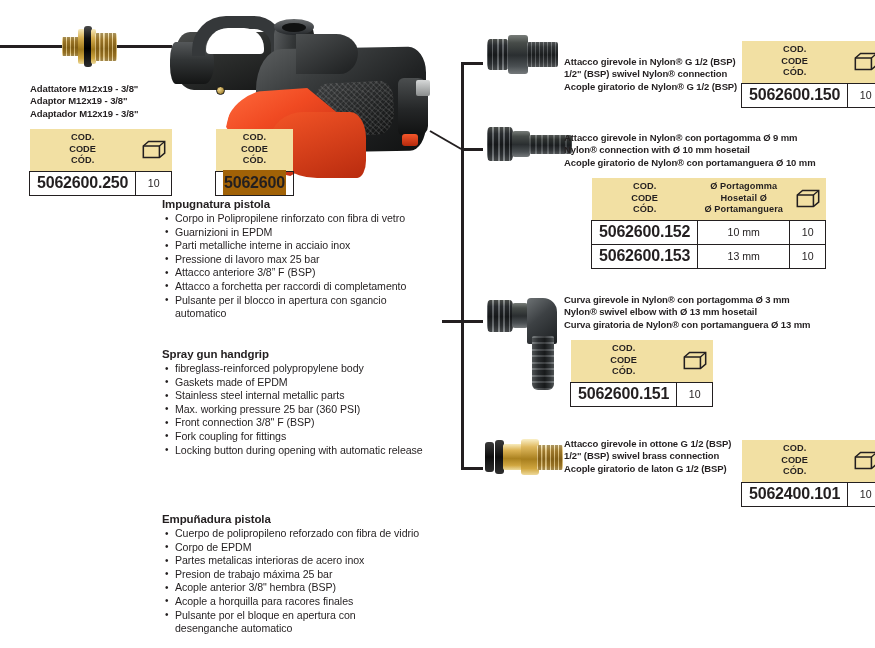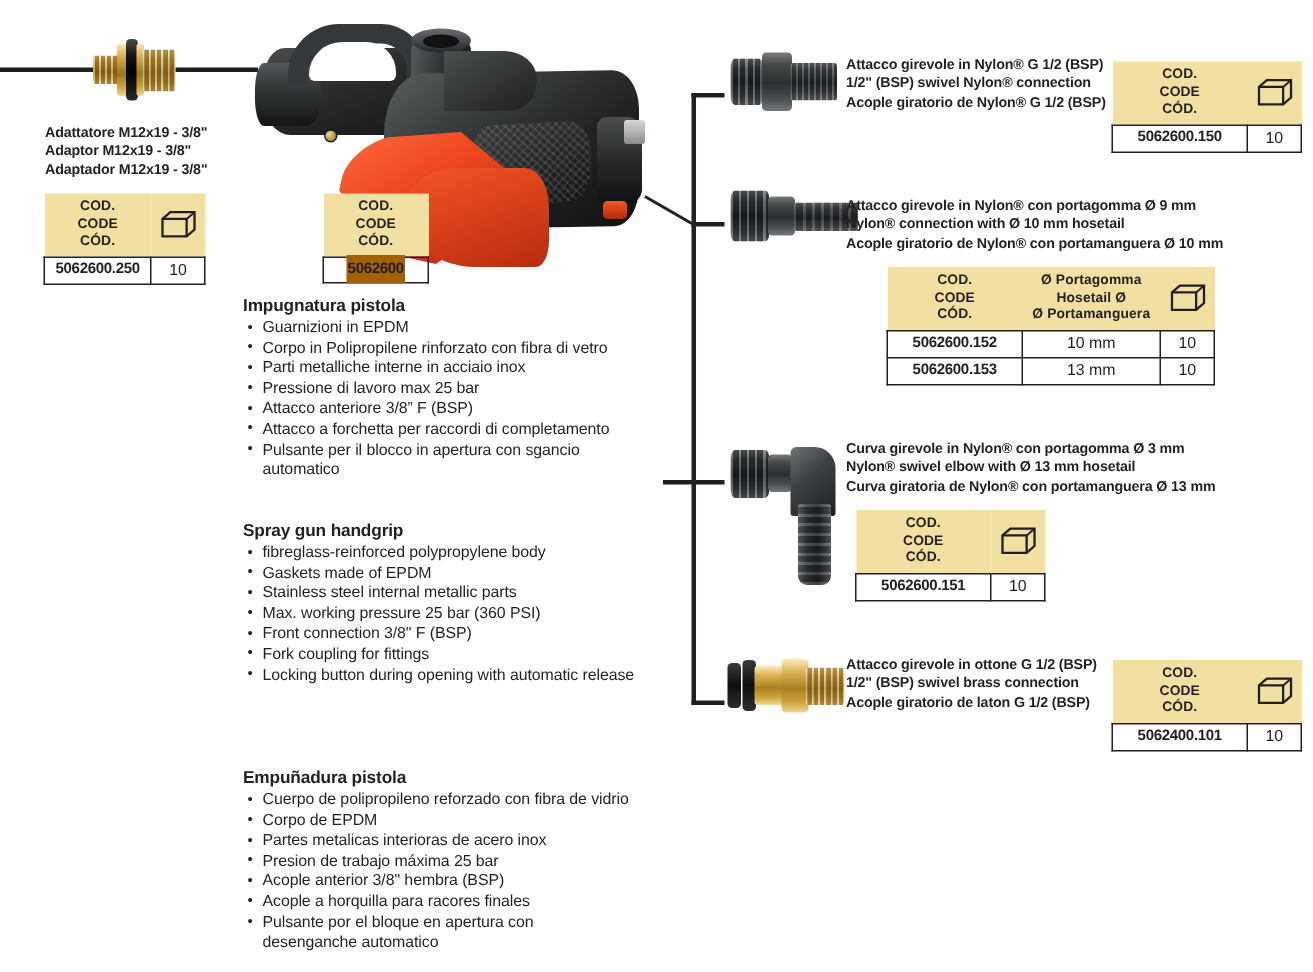--- a/index.html
+++ b/index.html
@@ -42,21 +42,21 @@
   table.codes th,table.codes td{
     border:1.6px solid #231f20;padding:0;text-align:center;
     vertical-align:middle;
   }
   table.codes th{
     background:#f2e0a3;border:none;font-size:9.2px;font-weight:bold;
     line-height:11.6px;padding:3px 6px 4px 6px;letter-spacing:0.1px;
     color:#231f20;
   }
   table.codes td.code{
-    font-size:10px;font-weight:bold;padding:2px 7px 3px 7px;
+    font-size:16px;font-weight:bold;padding:2px 7px 3px 7px;
     letter-spacing:-0.2px;white-space:nowrap;
   }
   table.codes td.val{
     font-size:10.6px;padding:2px 8px 3px 8px;white-space:nowrap;
   }
   table.codes td.qty{
     font-size:10.6px;padding:2px 9px 3px 9px;white-space:nowrap;
   }
   .hl{background:#a16207;padding:4px 1px;}
 
@@ -234,22 +234,22 @@
         <span class="hl">5062600</span>
       </td>
     </tr>
   </tbody>
     </table>
 </div>
 
 <div class="spec abs" style="left:162px;top:198px;">
   <h4>Impugnatura pistola</h4>
   <ul>
+    <li>Corpo in Polipropilene rinforzato con fibra di vetro</li>
     <li>Guarnizioni in EPDM</li>
-    <li>Corpo in Polipropilene rinforzato con fibra di vetro</li>
     <li>Parti metalliche interne in acciaio inox</li>
     <li>Pressione di lavoro max 25 bar</li>
     <li>Attacco anteriore 3/8” F (BSP)</li>
     <li>Attacco a forchetta per raccordi di completamento</li>
     <li style="width:215px;white-space:normal;">Pulsante per il blocco in apertura con sgancio automatico</li>
   </ul>
 </div>
 
 <div class="spec abs" style="left:162px;top:348px;">
   <h4>Spray gun handgrip</h4>
@@ -284,21 +284,21 @@
 <div class="hline" style="left:461px;top:467px;width:22px;"></div>
 <div class="diag" style="left:430px;top:130px;width:36px;transform:rotate(30deg);"></div>
 
 <div class="photo" style="left:487px;top:34px;width:72px;height:42px;">
   <div class="nyl-rings" style="left:0;top:5px;width:22px;height:31px;
        background:repeating-linear-gradient(90deg,rgba(255,255,255,.20) 0 1.5px,rgba(0,0,0,.38) 1.5px 5px),
                   linear-gradient(180deg,#7b807c 0%,#41464b 20%,#23272a 52%,#464b4f 80%,#73787a 100%);"></div>
   <div class="nyl-hex" style="left:21px;top:1px;width:20px;height:39px;border-radius:3px;"></div>
   <div class="nyl-thread" style="left:40px;top:8px;width:31px;height:25px;border-radius:2px;"></div>
 </div>
-<div class="caption abs" style="left:564px;top:38px;">
+<div class="caption abs" style="left:564px;top:56px;">
   <div>Attacco girevole in Nylon® G 1/2 (BSP)</div>
   <div>1/2" (BSP) swivel Nylon® connection</div>
   <div>Acople giratorio de Nylon® G 1/2 (BSP)</div>
 </div>
 <div class="abs" style="left:741px;top:41px;">
   <table class="codes">
     <tbody>
         <tr>
       <th style="min-width:78px;">
         <div>COD.</div>

